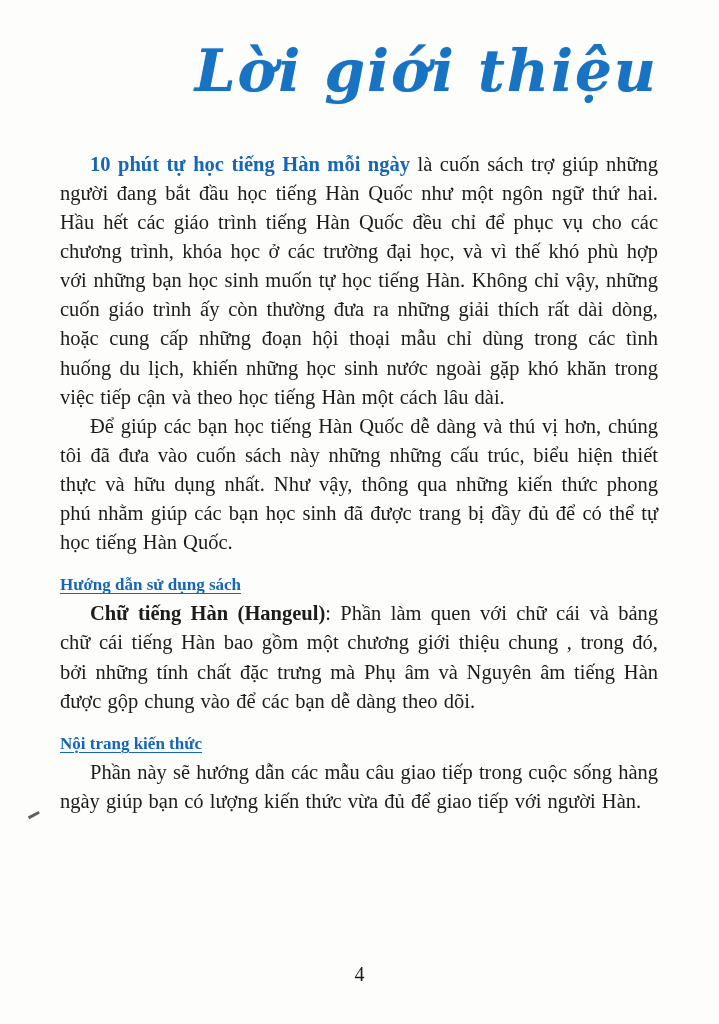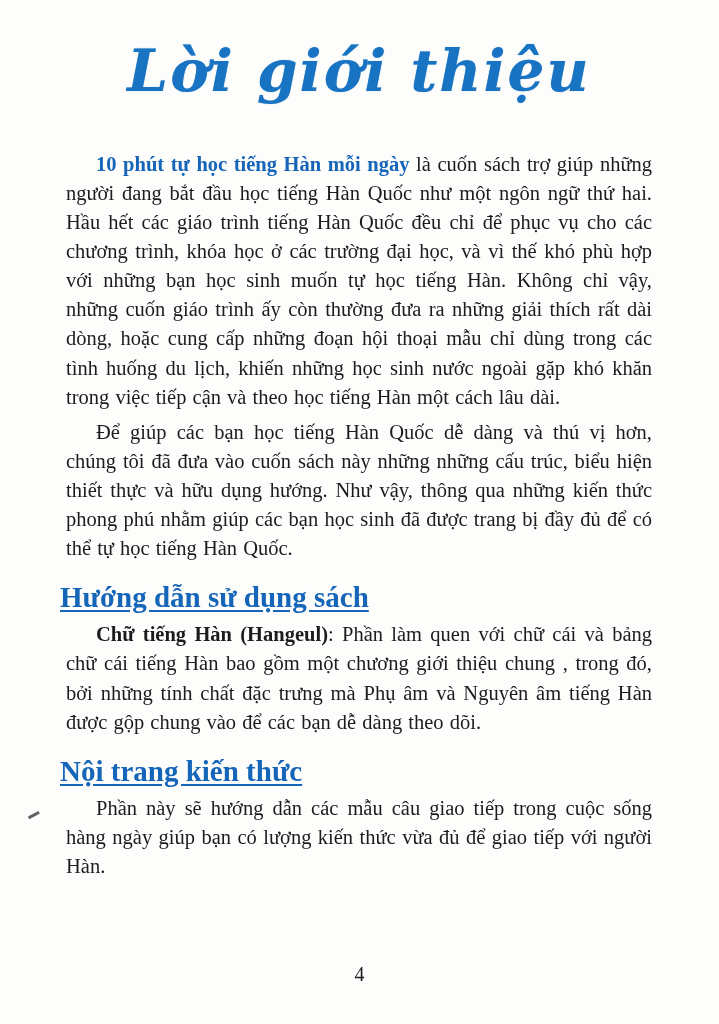--- a/index.html
+++ b/index.html
@@ -18,49 +18,49 @@
     overflow: hidden;
     box-sizing: border-box;
   }
   .page-inner {
     position: absolute;
     left: 60px;
     top: 40px;
     width: 598px;
   }
   .doc-title {
-    text-align: center;
+    text-align: right;
     font-family: "DejaVu Serif", serif;
     font-style: italic;
     font-weight: bold;
     font-size: 58px;
     line-height: 1.1;
     color: #1873c2;
     letter-spacing: 2px;
     margin: 0 0 46px 0;
     text-shadow: 0 0 1px rgba(24,115,194,0.6);
   }
   .body-text p {
-    margin: 6px;
+    margin: 0;
     font-size: 20.5px;
     line-height: 1.42;
     text-align: justify;
     text-indent: 30px;
     word-spacing: 1px;
   }
   .lead-bold-blue {
     color: #1565b8;
     font-weight: bold;
   }
   .lead-bold-italic {
     font-weight: bold;
   }
   .section-heading {
     margin: 18px 0 4px 0;
-    font-size: 29px;
+    font-size: 17px;
     font-weight: bold;
     color: #1565b8;
     text-decoration: underline;
     text-underline-offset: 3px;
     text-align: left;
     text-indent: 0;
   }
   .page-number {
     position: absolute;
     left: 0;
@@ -88,21 +88,21 @@
   <div class="page-inner">
 
     <h1 class="doc-title">Lời giới thiệu</h1>
 
     <div class="body-text">
 
       <p>
         <span class="lead-bold-blue">10 phút tự học tiếng Hàn mỗi ngày</span><span> là cuốn sách trợ giúp những người đang bắt đầu học tiếng Hàn Quốc như một ngôn ngữ thứ hai. Hầu hết các giáo trình tiếng Hàn Quốc đều chỉ để phục vụ cho các chương trình, khóa học ở các trường đại học, và vì thế khó phù hợp với những bạn học sinh muốn tự học tiếng Hàn. Không chỉ vậy, những cuốn giáo trình ấy còn thường đưa ra những giải thích rất dài dòng, hoặc cung cấp những đoạn hội thoại mẫu chỉ dùng trong các tình huống du lịch, khiến những học sinh nước ngoài gặp khó khăn trong việc tiếp cận và theo học tiếng Hàn một cách lâu dài.</span>
       </p>
 
-      <p>Để giúp các bạn học tiếng Hàn Quốc dễ dàng và thú vị hơn, chúng tôi đã đưa vào cuốn sách này những những cấu trúc, biểu hiện thiết thực và hữu dụng hướng. Như vậy, thông qua những kiến thức phong phú nhằm giúp các bạn học sinh đã được trang bị đầy đủ để có thể tự học tiếng Hàn Quốc.</p>
+      <p>Để giúp các bạn học tiếng Hàn Quốc dễ dàng và thú vị hơn, chúng tôi đã đưa vào cuốn sách này những những cấu trúc, biểu hiện thiết thực và hữu dụng nhất. Như vậy, thông qua những kiến thức phong phú nhằm giúp các bạn học sinh đã được trang bị đầy đủ để có thể tự học tiếng Hàn Quốc.</p>
 
 
       <h2 class="section-heading">Hướng dẫn sử dụng sách</h2>
 
       <p>
         <span class="lead-bold-italic">Chữ tiếng Hàn (Hangeul)</span><span>: Phần làm quen với chữ cái và bảng chữ cái tiếng Hàn bao gồm một chương giới thiệu chung , trong đó, bởi những tính chất đặc trưng mà Phụ âm và Nguyên âm tiếng Hàn được gộp chung vào để các bạn dễ dàng theo dõi.</span>
       </p>
 
       <h2 class="section-heading">Nội trang kiến thức</h2>
 

